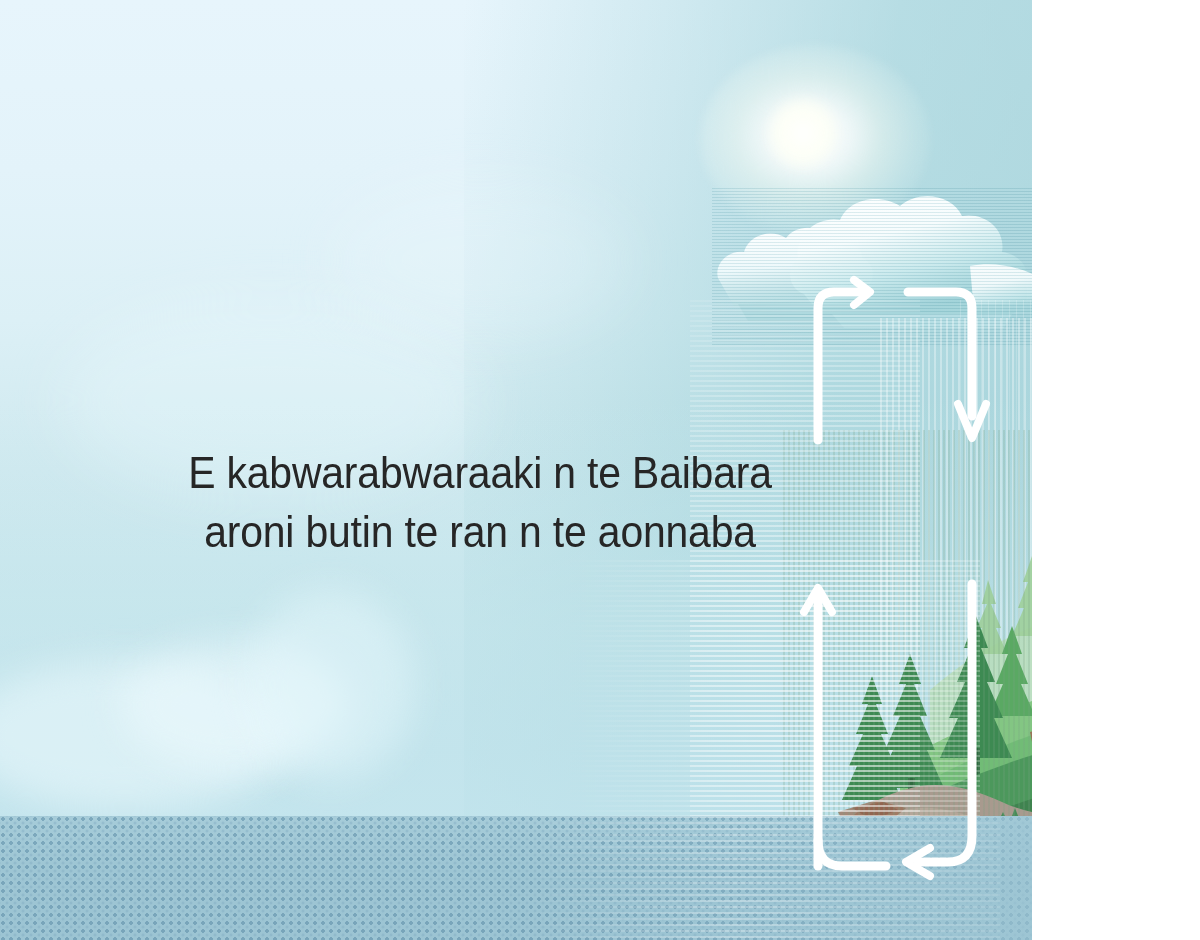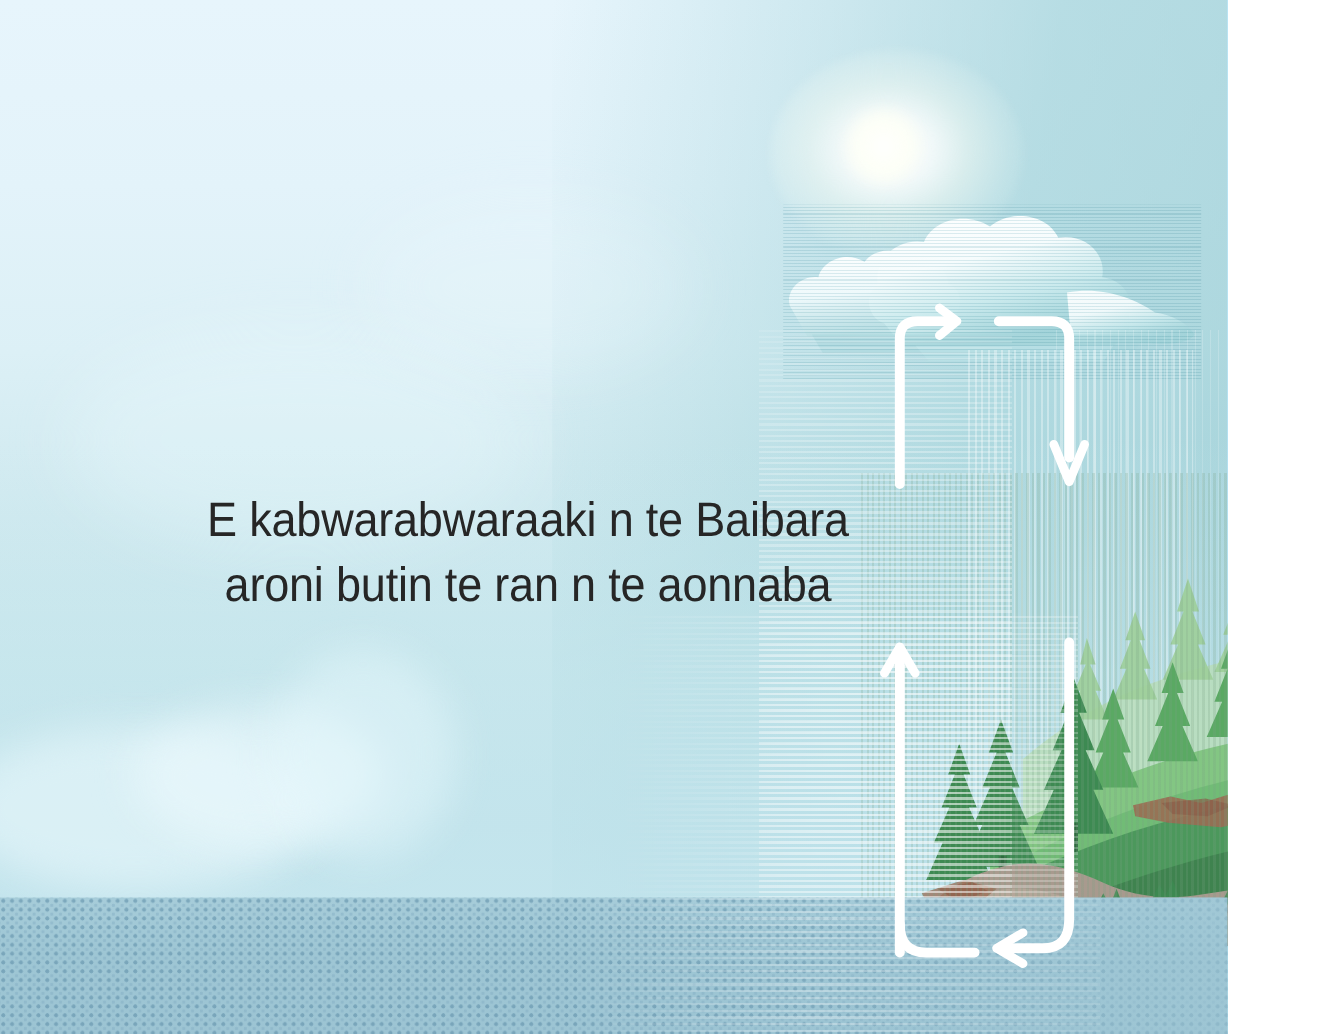--- a/index.html
+++ b/index.html
@@ -6,24 +6,24 @@
     margin: 0;
     padding: 0;
     background: #ffffff;
   }
   body {
     font-family: "Liberation Sans", sans-serif;
   }
 
   #scene {
     position: relative;
-    width: 1116px;
+    width: 1032px;
     height: 940px;
     overflow: hidden;
-    background: #7dd3fc;
+    background: #f97316;
   }
 
   
   .sky {
     position: absolute;
     inset: 0;
     background:
       linear-gradient(180deg,
         #e7f5fc 0%,
         #e3f3fa 18%,

